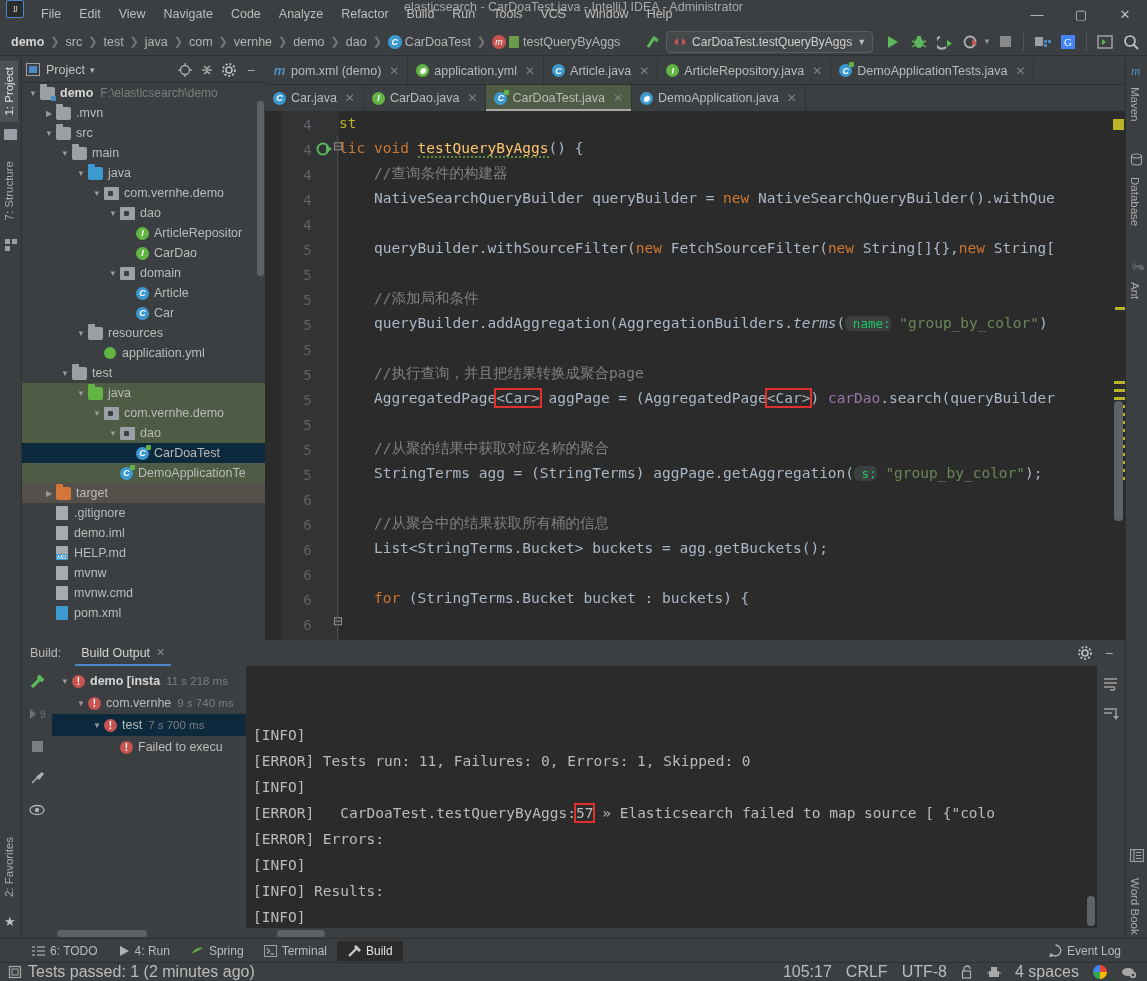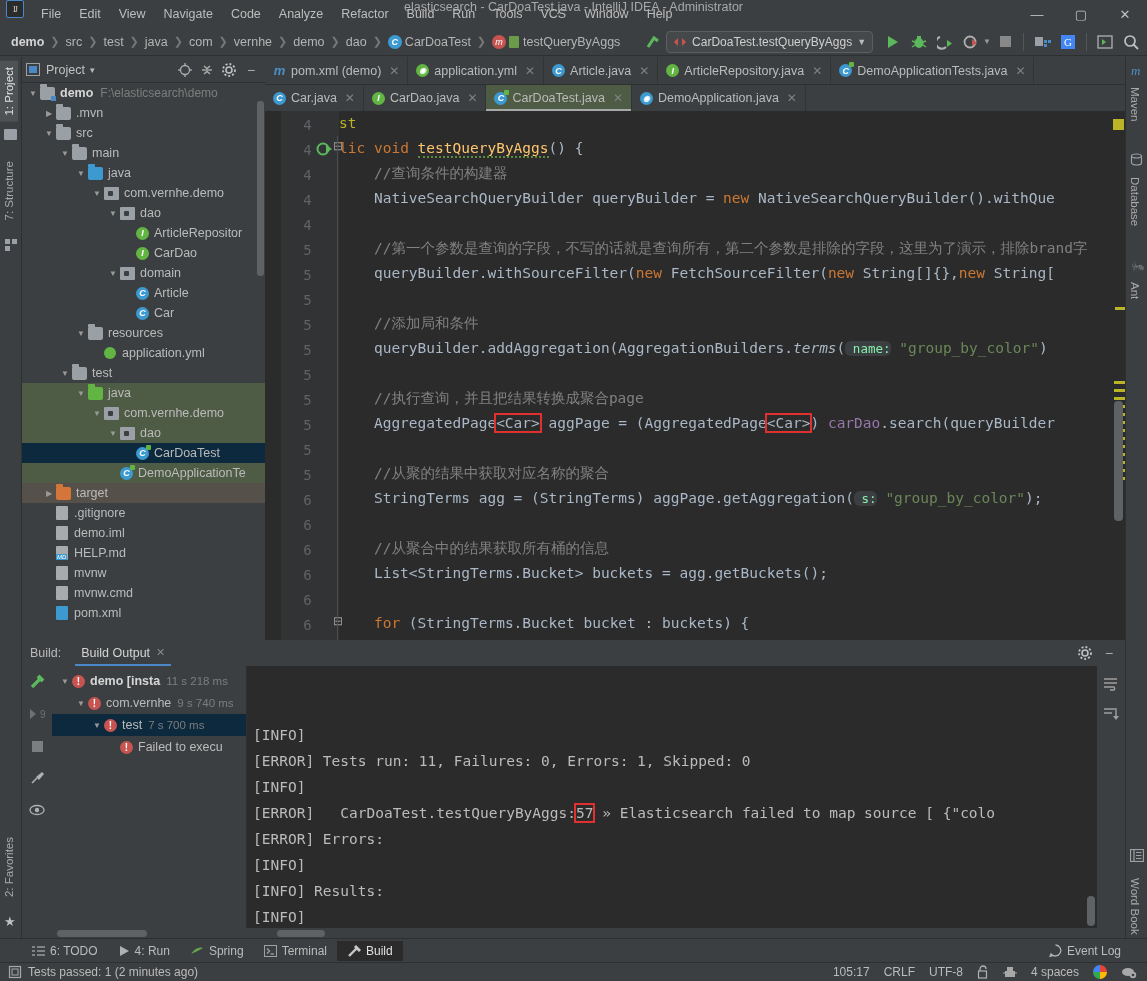--- a/index.html
+++ b/index.html
@@ -155,21 +155,21 @@
     font-family:"DejaVu Sans Mono", monospace; font-size:14.5px; line-height:25px;
     white-space:pre; color:#a9b7c6;
   }
   .lnum { font-family:"DejaVu Sans Mono", monospace; font-size:14px; line-height:25px; color:#606366; text-align:right; padding-right:7px; }
   .fold-line { position:absolute; left:72px; top:25px; width:1px; bottom:0; background:#4b4d4e;}
   .kw { color:#cc7832; }
   .str { color:#6a8759; }
   .cmt { color:#808080; }
   .mth { color:#ffc66d; }
   .fld { color:#9876aa; }
-  .hint { background:#3c3f41; color:#86efac; font-size:12.5px; padding:0 0; border-radius:6px;}
+  .hint { background:#3c3f41; color:#22c55e; font-size:12.5px; padding:0 0; border-radius:6px;}
   .ital { font-style:italic; }
   .redbox { outline:2px solid #e03030; }
   .squiggle { border-bottom:2px dotted #5c8b3f; }
 
   .rscroll { position:absolute; right:0; top:0; width:13px; height:529px; background:#2b2b2b; }
   .rscroll .thumb { position:absolute; right:2px; top:290px; width:9px; height:120px; background:#5f6265; border-radius:4px; }
   .mark { position:absolute; right:0; height:3px; background:#bbb328; }
 
   
   .build-panel { position:absolute; left:22px; top:640px; width:1103px; height:298px; background:#3c3f41; }
@@ -209,21 +209,21 @@
   .btab { display:flex; align-items:center; gap:5px; font-size:12px; color:#bbbbbb; padding:3px 10px; }
   .btab.active { background:#2b2b2b; color:#e0e0e0; }
   .event-log { margin-left:auto; display:flex; align-items:center; gap:5px; font-size:12px; color:#bbbbbb; padding-right:26px; }
 
   .statusbar {
     position:absolute; left:0; top:962px; width:1147px; height:19px;
     background:#3c3f41; display:flex; align-items:center; font-size:12px; color:#bbbbbb;
     padding-left:8px; border-top:1px solid #2e2f30;
   }
   .st-right { margin-left:auto; display:flex; align-items:center; gap:14px; padding-right:10px; }
-  .st-item { font-size:12px; color:#bbbbbb; }
+  .st-item { font-size:16px; color:#bbbbbb; }
   .gicon { width:14px; height:14px; border-radius:50%;
            background:conic-gradient(#ea4335 0 25%, #fbbc05 0 50%, #34a853 0 75%, #4285f4 0 100%); }
 </style>
 </head>
 <body>
 
 <div class="app">
 
   <div class="titlebar">
     <div class="ij-logo">
@@ -700,21 +700,20 @@
         <span style="position:absolute; left:22px; top:28px; color:#9a9a9a; font-size:12px;">⊟</span>
         <span style="position:absolute; left:22px; top:503px; color:#9a9a9a; font-size:12px;">⊟</span>
       </div>
       <div class="fold-line"></div>
 
       <div class="code"><span style="color:#bbb328;">st</span>
 <span class="kw">lic</span> <span class="kw">void</span> <span class="mth squiggle">testQueryByAggs</span>() {
     <span class="cmt">//查询条件的构建器</span>
     NativeSearchQueryBuilder queryBuilder = <span class="kw">new</span> NativeSearchQueryBuilder().withQue
 
-    <span class="cmt">//第一个参数是查询的字段，不写的话就是查询所有，第二个参数是排除的字段，这里为了演示，排除brand字</span>
     queryBuilder.withSourceFilter(<span class="kw">new</span> FetchSourceFilter(<span class="kw">new</span> String[]{},<span class="kw">new</span> String[
 
     <span class="cmt">//添加局和条件</span>
     queryBuilder.addAggregation(AggregationBuilders.<span class="ital">terms</span>(<span class="hint"> name:</span> <span class="str">"group_by_color"</span>)
 
     <span class="cmt">//执行查询，并且把结果转换成聚合page</span>
     AggregatedPage<span class="redbox">&lt;Car&gt;</span> aggPage = (AggregatedPage<span class="redbox">&lt;Car&gt;</span>) <span class="fld">carDao</span>.search(queryBuilder
 
     <span class="cmt">//从聚的结果中获取对应名称的聚合</span>
     StringTerms agg = (StringTerms) aggPage.getAggregation(<span class="hint"> s:</span> <span class="str">"group_by_color"</span>);

